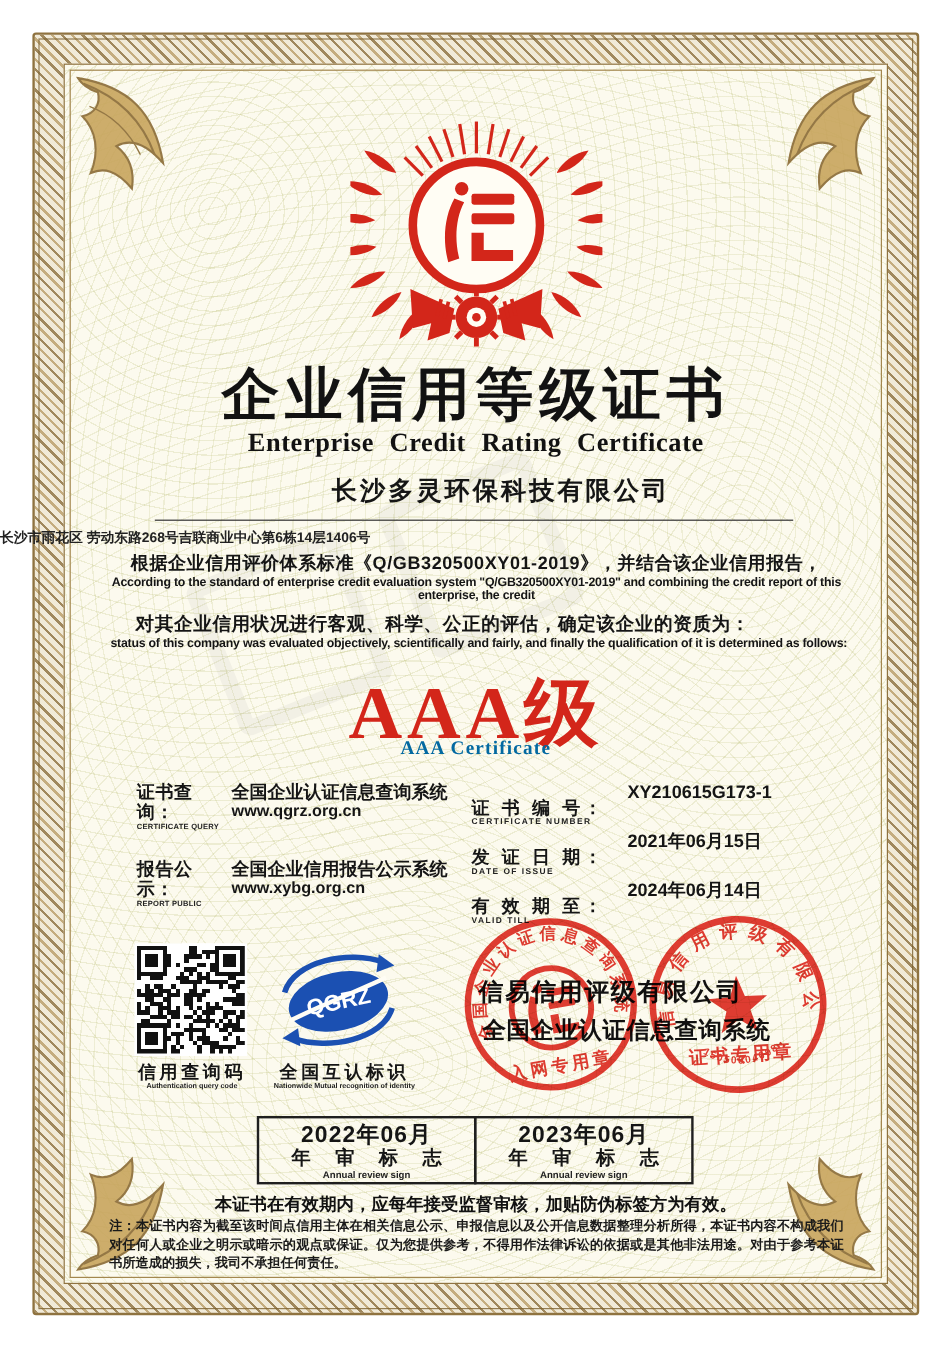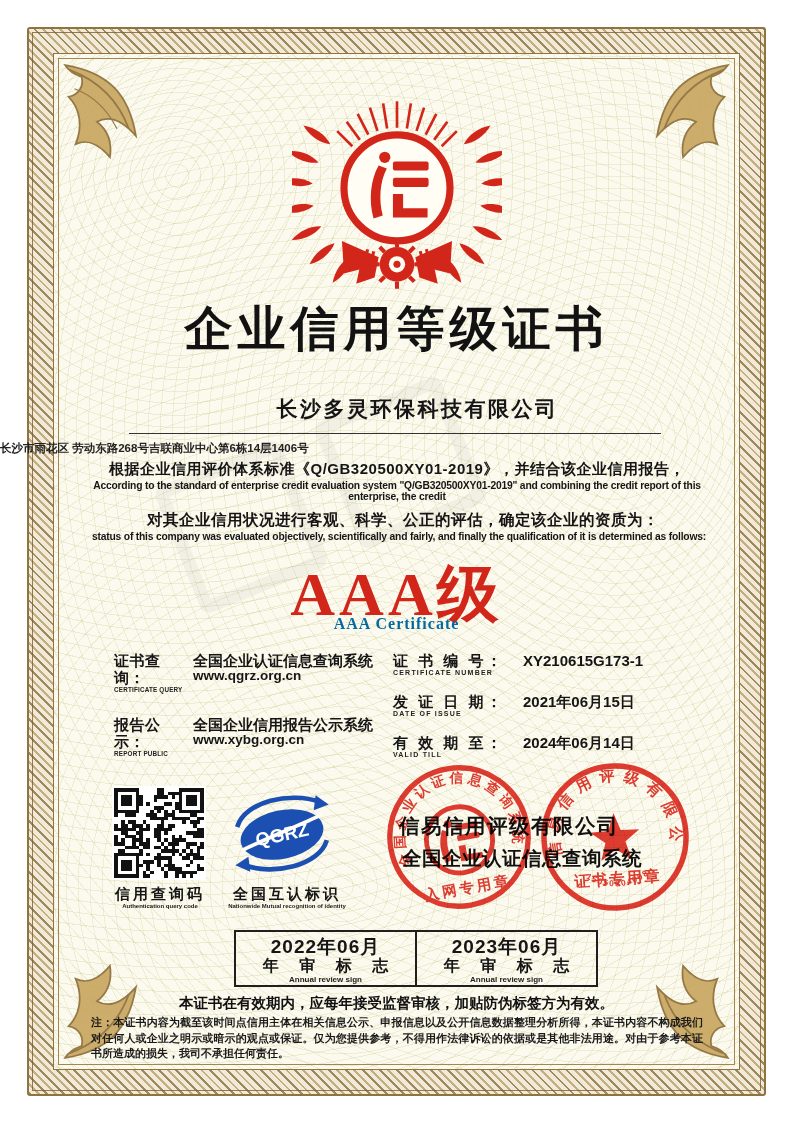--- a/index.html
+++ b/index.html
@@ -35,41 +35,41 @@
   .company{position:absolute;left:0;top:395px;width:100%;text-align:center;z-index:3;
     font-size:21px;font-weight:600;letter-spacing:2.5px;margin-left:21px;}
   .rule{position:absolute;left:129px;top:433px;width:532px;border-top:1.5px solid #333;z-index:3;}
   .address{position:absolute;left:0;top:441px;width:100%;z-index:3;
     font-size:11.5px;font-weight:600;color:#222;}
   
   .p1-cn{position:absolute;left:92px;top:460px;width:610px;text-align:center;z-index:3;
     font-size:15px;font-weight:600;letter-spacing:.5px;}
   .p1-en{position:absolute;left:88px;top:480px;width:618px;text-align:center;z-index:3;
     font-size:10.3px;font-weight:bold;letter-spacing:-.2px;}
-  .p2-cn{position:absolute;left:97px;top:510px;width:612px;text-align:center;z-index:3;
+  .p2-cn{position:absolute;left:113px;top:510px;width:612px;text-align:left;z-index:3;
     font-size:15.5px;font-weight:600;letter-spacing:.5px;}
   .p2-en{position:absolute;left:92px;top:531px;width:620px;text-align:left;z-index:3;
     font-size:10.3px;font-weight:bold;letter-spacing:-.2px;}
   .rating-cn{position:absolute;left:0;top:552px;width:100%;text-align:center;z-index:3;
     font-family:"Liberation Serif","DejaVu Serif",serif;font-size:62px;font-weight:bold;
     letter-spacing:4px;color:#d3261a;}
   .rating-en{position:absolute;left:0;top:615px;width:100%;text-align:center;z-index:3;
     font-family:"Liberation Serif","DejaVu Serif",serif;font-size:16px;font-weight:bold;
     letter-spacing:1px;color:#0369a1;}
   
   .row-l{position:absolute;left:114px;display:flex;z-index:3;}
   .row-l .lab{width:77px;}
   .lab-cn{display:block;font-size:15px;font-weight:bold;letter-spacing:.5px;line-height:17px;}
   .lab-en{display:block;font-size:6.3px;font-weight:bold;letter-spacing:.2px;line-height:8px;color:#222;white-space:nowrap;}
   .row-l .val{margin-left:2px;}
   .val-cn{display:block;font-size:15px;font-weight:bold;line-height:17px;}
   .val-url{display:block;font-size:13.5px;font-weight:bold;line-height:14px;}
   .row-r{position:absolute;left:393px;display:flex;z-index:3;}
   .row-r .lab{width:122px;}
-  .row-r .lab-cn{letter-spacing:3px;}
+  .row-r .lab-cn{letter-spacing:3px;margin-top:13px;}
   .row-r .lab-en{font-size:7px;letter-spacing:1.2px;}
   .val-r{margin-left:8px;font-size:15px;font-weight:600;line-height:17px;}
   
   .qr-box{position:absolute;left:112px;top:786px;width:94px;height:94px;background:#fff;
     padding:2px;box-sizing:border-box;z-index:3;}
   .qr-box svg{width:100%;height:100%;display:block;fill:#111;}
   .mark-label{position:absolute;width:130px;text-align:center;z-index:3;}
   .mark-label .cn{display:block;font-size:15px;font-weight:bold;letter-spacing:3px;line-height:17px;}
   .mark-label .en{display:block;font-size:6px;font-weight:bold;line-height:8px;color:#222;white-space:nowrap;}
   .qr-label{left:95px;top:885px;}
@@ -79,21 +79,21 @@
   .issuer1{position:absolute;left:399px;top:812px;z-index:6;font-size:20.5px;font-weight:600;
     letter-spacing:1.5px;color:#111;mix-blend-mode:multiply;white-space:nowrap;}
   .issuer2{position:absolute;left:402px;top:845px;z-index:6;font-size:19.5px;font-weight:600;
     letter-spacing:.5px;color:#111;mix-blend-mode:multiply;white-space:nowrap;}
   .stamp{position:absolute;z-index:5;mix-blend-mode:multiply;opacity:.94;}
   .stamp-left{left:386px;top:764px;width:146px;height:146px;transform:rotate(-10deg);}
   .stamp-right{left:540px;top:762px;width:150px;height:150px;transform:rotate(-4deg);}
   
   .annual{position:absolute;left:214px;top:930px;display:flex;z-index:3;}
   .abox{width:183px;height:57px;border:2px solid #1f1f1f;box-sizing:border-box;text-align:center;
-    padding-top:4px;margin-left:20px;}
+    padding-top:4px;}
   .abox + .abox{margin-left:-2px;}
   .abox .date{display:block;font-size:19px;font-weight:bold;letter-spacing:1px;line-height:21px;}
   .abox .lcn{display:block;font-size:16px;font-weight:bold;letter-spacing:8px;line-height:18px;text-indent:8px;}
   .abox .len{display:block;font-size:8px;font-weight:bold;line-height:9px;color:#222;}
   
   .notice{position:absolute;left:0;top:994px;width:100%;text-align:center;z-index:3;
     font-size:14.5px;font-weight:bold;color:#111;}
   .note{position:absolute;left:91px;top:1015px;width:612px;z-index:3;text-align:justify;
     font-size:11px;font-weight:600;line-height:1.42;color:#1a1a1a;}
   svg text{font-family:"Liberation Sans","DejaVu Sans",sans-serif;}
@@ -194,20 +194,21 @@
       <path d="M46,152 L82,168 L78,188 L60,194 L63,180 L48,184 Z"></path>
       <path d="M154,152 L118,168 L122,188 L140,194 L137,180 L152,184 Z"></path>
       <rect x="68" y="160" width="3" height="14" transform="rotate(14 69 167)"></rect>
       <rect x="74" y="162" width="3" height="14" transform="rotate(14 75 169)"></rect>
       <rect x="129" y="160" width="3" height="14" transform="rotate(-14 130 167)"></rect>
       <rect x="123" y="162" width="3" height="14" transform="rotate(-14 124 169)"></rect>
     </g>
   </svg>
 
   <div class="title-cn">企业信用等级证书</div>
+  <div class="title-en">Enterprise Credit Rating Certificate</div>
   <div class="company">长沙多灵环保科技有限公司</div>
   <div class="rule"></div>
   <div class="address">长沙市雨花区 劳动东路268号吉联商业中心第6栋14层1406号</div>
 
   <div class="p1-cn">根据企业信用评价体系标准《Q/GB320500XY01-2019》，并结合该企业信用报告，</div>
   <div class="p1-en">According to the standard of enterprise credit evaluation system "Q/GB320500XY01-2019" and combining the credit report of this enterprise, the credit</div>
   <div class="p2-cn">对其企业信用状况进行客观、科学、公正的评估，确定该企业的资质为：</div>
   <div class="p2-en">status of this company was evaluated objectively, scientifically and fairly, and finally the qualification of it is determined as follows:</div>
 
   <div class="rating-cn">AAA级</div>

